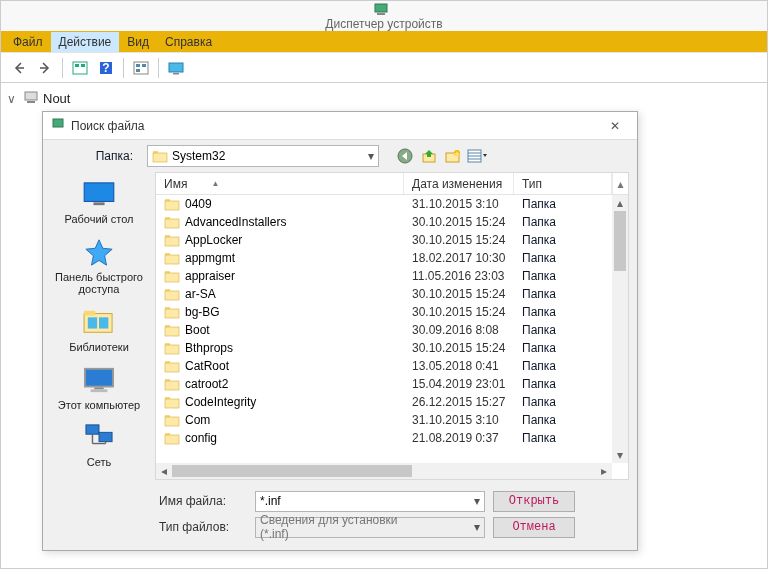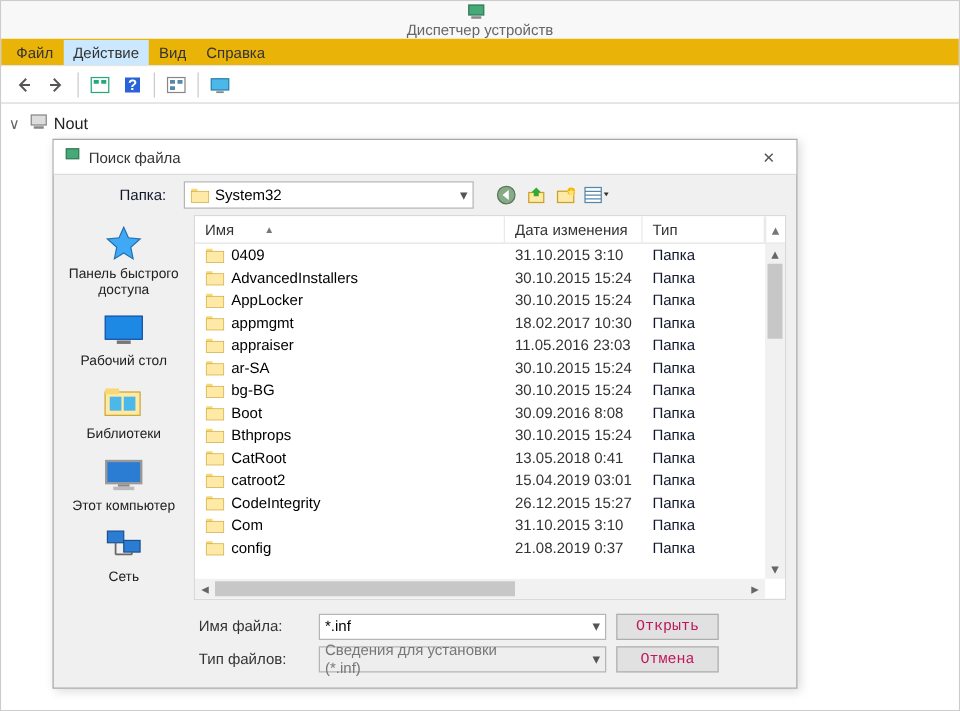--- a/index.html
+++ b/index.html
@@ -215,34 +215,34 @@
             <path d="M16 6 L20 6 L18 9 Z" fill="#333"></path>
           </svg>
         </div>
     </div>
   </div>
 
   <div class="dlg-body">
     <div class="places">
       <div class="place">
         <div class="place-icon">
-            <svg viewBox="0 0 32 32" width="32" height="30">
-              <path d="M16 3 L20 12 L30 13 L22 20 L24 30 L16 25 L8 30 L10 20 L2 13 L12 12 Z" fill="#3fa9f5" stroke="#1e6fb0"></path>
-            </svg>
-          </div>
-        <div class="place-label">Панель быстрого доступа</div>
-      </div>
-      <div class="place">
-        <div class="place-icon">
             <svg viewBox="0 0 36 28" width="34" height="26">
               <rect x="2" y="2" width="32" height="20" fill="#1e88e5" stroke="#0d47a1"></rect>
               <rect x="12" y="23" width="12" height="3" fill="#777"></rect>
             </svg>
           </div>
         <div class="place-label">Рабочий стол</div>
+      </div>
+      <div class="place">
+        <div class="place-icon">
+            <svg viewBox="0 0 32 32" width="32" height="30">
+              <path d="M16 3 L20 12 L30 13 L22 20 L24 30 L16 25 L8 30 L10 20 L2 13 L12 12 Z" fill="#3fa9f5" stroke="#1e6fb0"></path>
+            </svg>
+          </div>
+        <div class="place-label">Панель быстрого доступа</div>
       </div>
       <div class="place">
         <div class="place-icon">
             <svg viewBox="0 0 36 30" width="34" height="28">
               <rect x="2" y="6" width="30" height="20" fill="#ffe9a6" stroke="#c9a227"></rect>
               <rect x="2" y="3" width="12" height="5" fill="#f8d775"></rect>
               <rect x="6" y="10" width="10" height="12" fill="#4ab8e8"></rect>
               <rect x="18" y="10" width="10" height="12" fill="#4ab8e8"></rect>
             </svg>
           </div>
@@ -393,21 +393,21 @@
               <div class="fr-type">Папка</div>
             </div>
             <div class="file-row">
               <div class="fr-name">
                 <span class="fr-icon"><svg class="folder-svg" viewBox="0 0 16 14" width="16" height="14">
                     <rect class="tab" x="1" y="2" width="5" height="3"></rect>
                     <rect class="body" x="1" y="4" width="14" height="9"></rect>
                   </svg></span>
                 <span>catroot2</span>
               </div>
-              <div class="fr-date">15.04.2019 03:01</div>
+              <div class="fr-date">15.04.2019 23:01</div>
               <div class="fr-type">Папка</div>
             </div>
             <div class="file-row">
               <div class="fr-name">
                 <span class="fr-icon"><svg class="folder-svg" viewBox="0 0 16 14" width="16" height="14">
                     <rect class="tab" x="1" y="2" width="5" height="3"></rect>
                     <rect class="body" x="1" y="4" width="14" height="9"></rect>
                   </svg></span>
                 <span>CodeIntegrity</span>
               </div>

